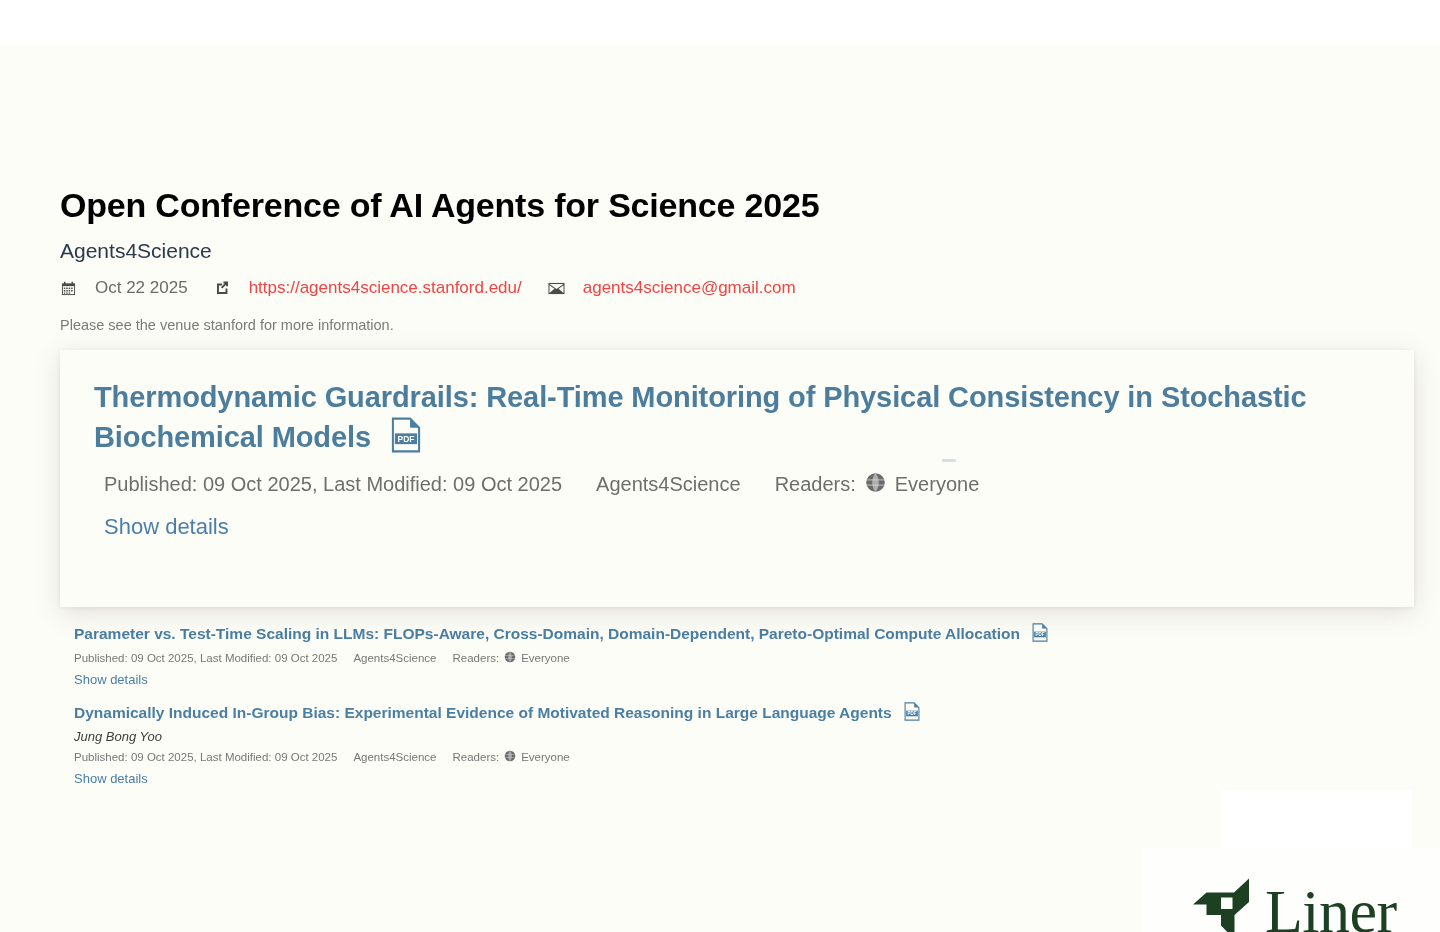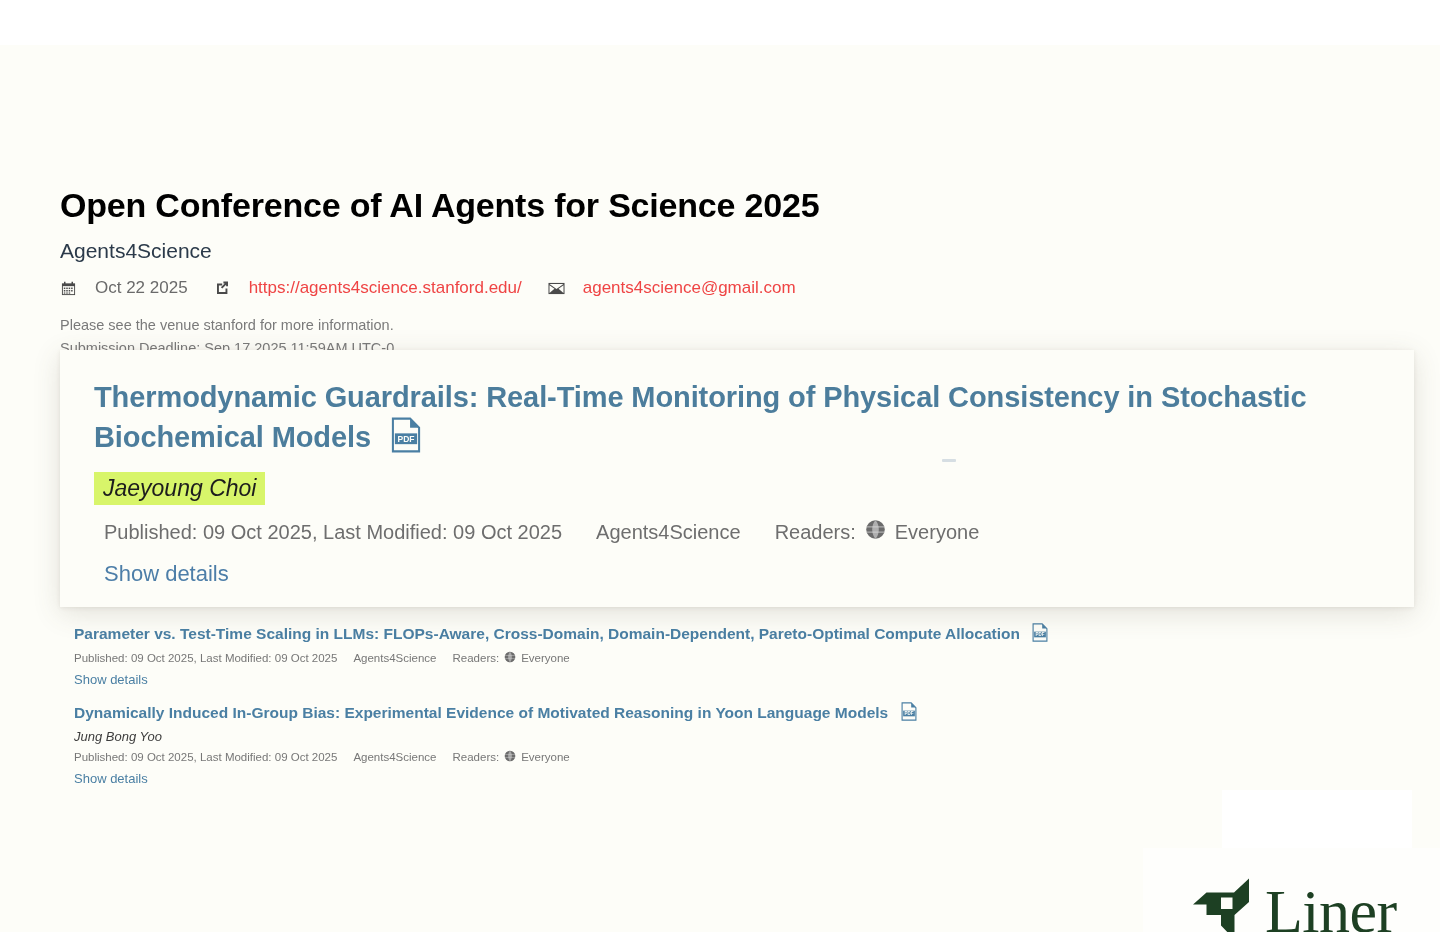--- a/index.html
+++ b/index.html
@@ -322,21 +322,20 @@
               <path d="M16.4 11.3l-5.2-4.6 5.2-3.6v8.2z" fill="#fdfdf8"></path>
             </svg>
           </span>
           <a class="meta-link" href="#">agents4science@gmail.com</a>
         </div>
 
       </div>
 
       <div class="venue-note">
         <div>Please see the venue stanford for more information.</div>
-        <div>Submission Deadline: Sep 17 2025 11:59AM UTC-0</div>
       </div>
 
     </div>
 
     <div class="submission-list">
 
       <div class="sub-row">
         <span class="sub-title">Parameter vs. Test-Time Scaling in LLMs: FLOPs-Aware, Cross-Domain, Domain-Dependent, Pareto-Optimal Compute Allocation</span>
         <span class="sub-pdf-wrap">
           <svg class="pdficon" width="16" height="19" viewBox="0 0 18 22" fill="none">
@@ -358,21 +357,21 @@
                   <path d="M0.9 5.3h12.2M0.9 8.7h12.2" stroke="#d8d8d8" stroke-width="0.9" opacity="0.55"></path>
                 </svg>
             </span>
             <span>Everyone</span>
           </span>
         </div>
         <a class="sub-show" href="#">Show details</a>
       </div>
 
       <div class="sub-row" style="margin-top:10px;">
-        <span class="sub-title">Dynamically Induced In-Group Bias: Experimental Evidence of Motivated Reasoning in Yoon Language Models</span>
+        <span class="sub-title">Dynamically Induced In-Group Bias: Experimental Evidence of Motivated Reasoning in Large Language Agents</span>
         <span class="sub-pdf-wrap">
           <svg class="pdficon" width="16" height="19" viewBox="0 0 18 22" fill="none">
             <path d="M1 1h10.5L17 6.5V21H1V1z" fill="#fdfdf8" stroke="#4a7fa3" stroke-width="1.3"></path>
             <path d="M11.5 1L17 6.5h-5.5V1z" fill="#4a7fa3"></path>
             <rect x="2.2" y="10" width="13.6" height="6.6" fill="#4a7fa3"></rect>
             <text x="9" y="15.2" font-family="Liberation Sans, sans-serif" font-size="5.2" font-weight="bold" fill="#fdfdf8" text-anchor="middle">PDF</text>
           </svg>
         </span>
         <div class="sub-authors">Jung Bong Yoo</div>
         <div class="sub-meta">
@@ -401,23 +400,20 @@
         <span class="fc-title">Thermodynamic Guardrails: Real-Time Monitoring of Physical Consistency in Stochastic Biochemical Models</span>
         <span class="fc-pdf-wrap">
           <svg class="pdficon" width="30" height="36" viewBox="0 0 18 22" fill="none">
             <path d="M1 1h10.5L17 6.5V21H1V1z" fill="#fdfdf8" stroke="#4a7fa3" stroke-width="1.25"></path>
             <path d="M11.5 1L17 6.5h-5.5V1z" fill="#4a7fa3"></path>
             <rect x="2.2" y="10" width="13.6" height="6.6" fill="#4a7fa3"></rect>
             <text x="9" y="15.2" font-family="Liberation Sans, sans-serif" font-size="5.2" font-weight="bold" fill="#fdfdf8" text-anchor="middle">PDF</text>
           </svg>
         </span>
 
-        <div class="fc-author-line">
-          <span class="fc-author">Jaeyoung Choi</span>
-        </div>
 
         <div class="fc-meta">
           <span class="fm-chunk">Published: 09 Oct 2025, Last Modified: 09 Oct 2025</span>
           <span class="fm-chunk">Agents4Science</span>
           <span class="fm-chunk">
             <span>Readers:</span>
             <span>
               <svg width="21" height="21" viewBox="0 0 14 14">
                   <circle cx="7" cy="7" r="6.2" fill="#6b6b6b"></circle>
                   <path d="M7 0.8c-1.4 1.4-2.2 3.6-2.2 6.2S5.6 11.8 7 13.2c1.4-1.4 2.2-3.6 2.2-6.2S8.4 2.2 7 0.8z" fill="#dcdcdc" opacity="0.6"></path>

